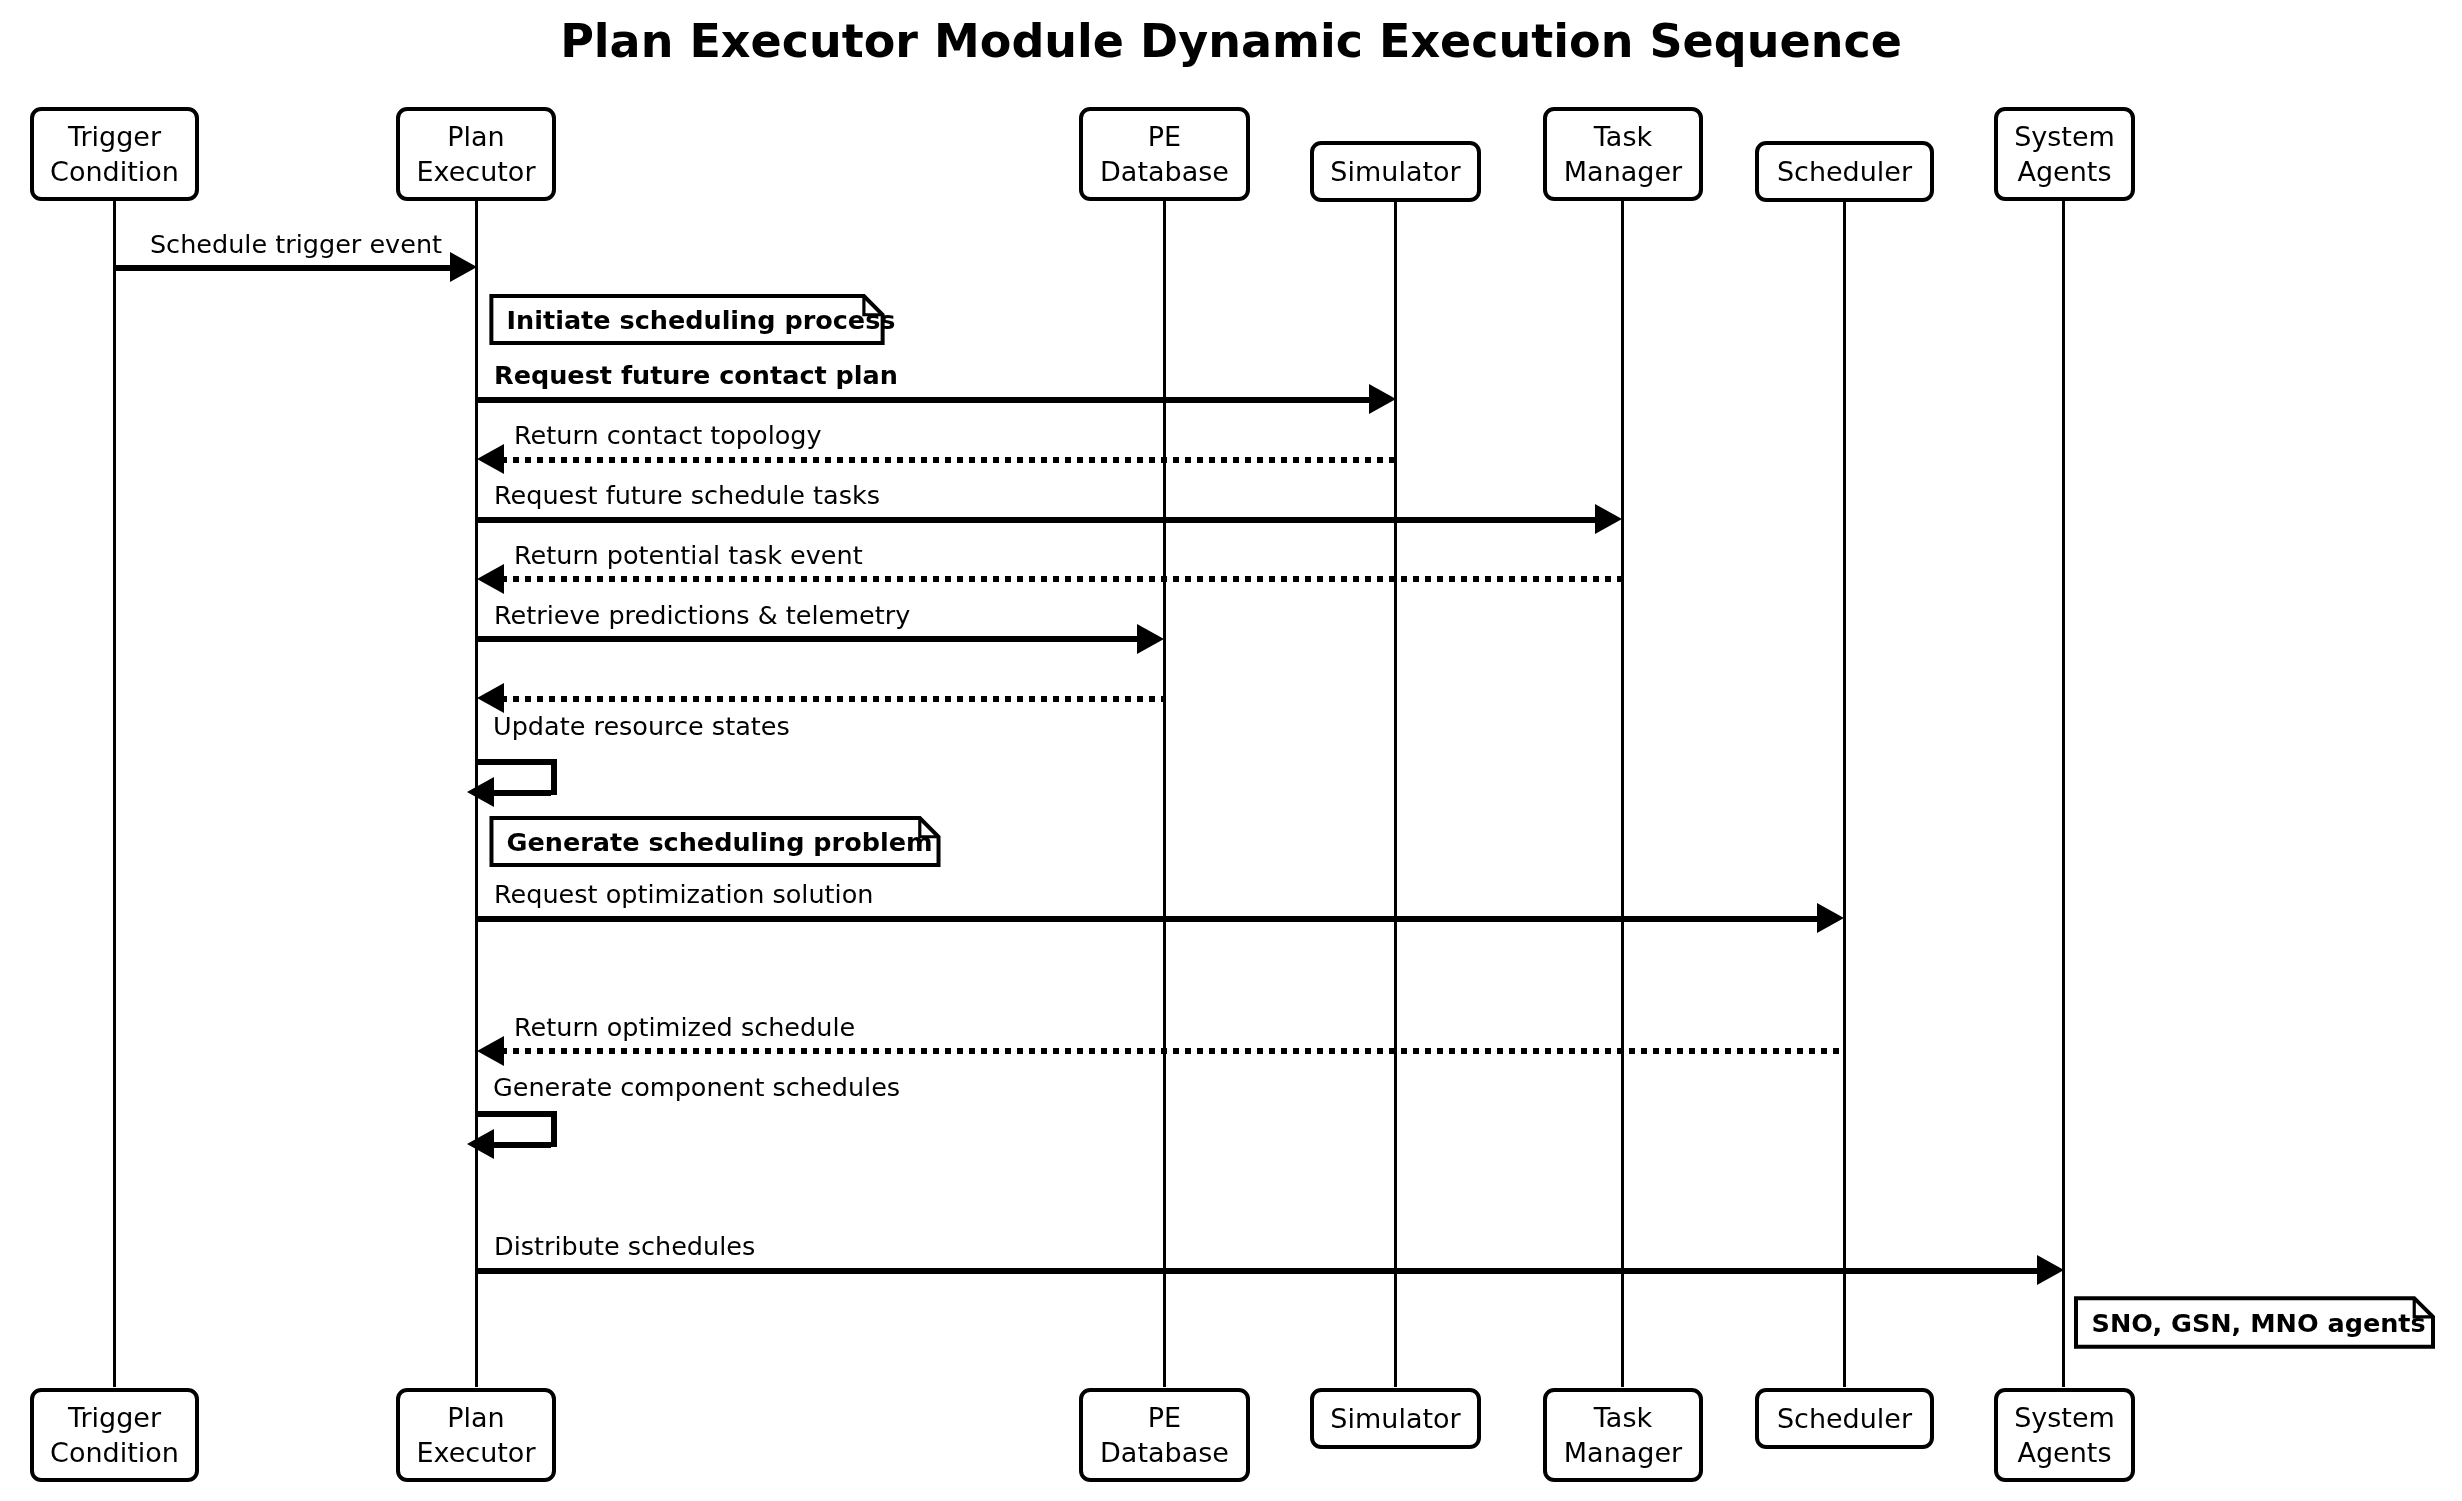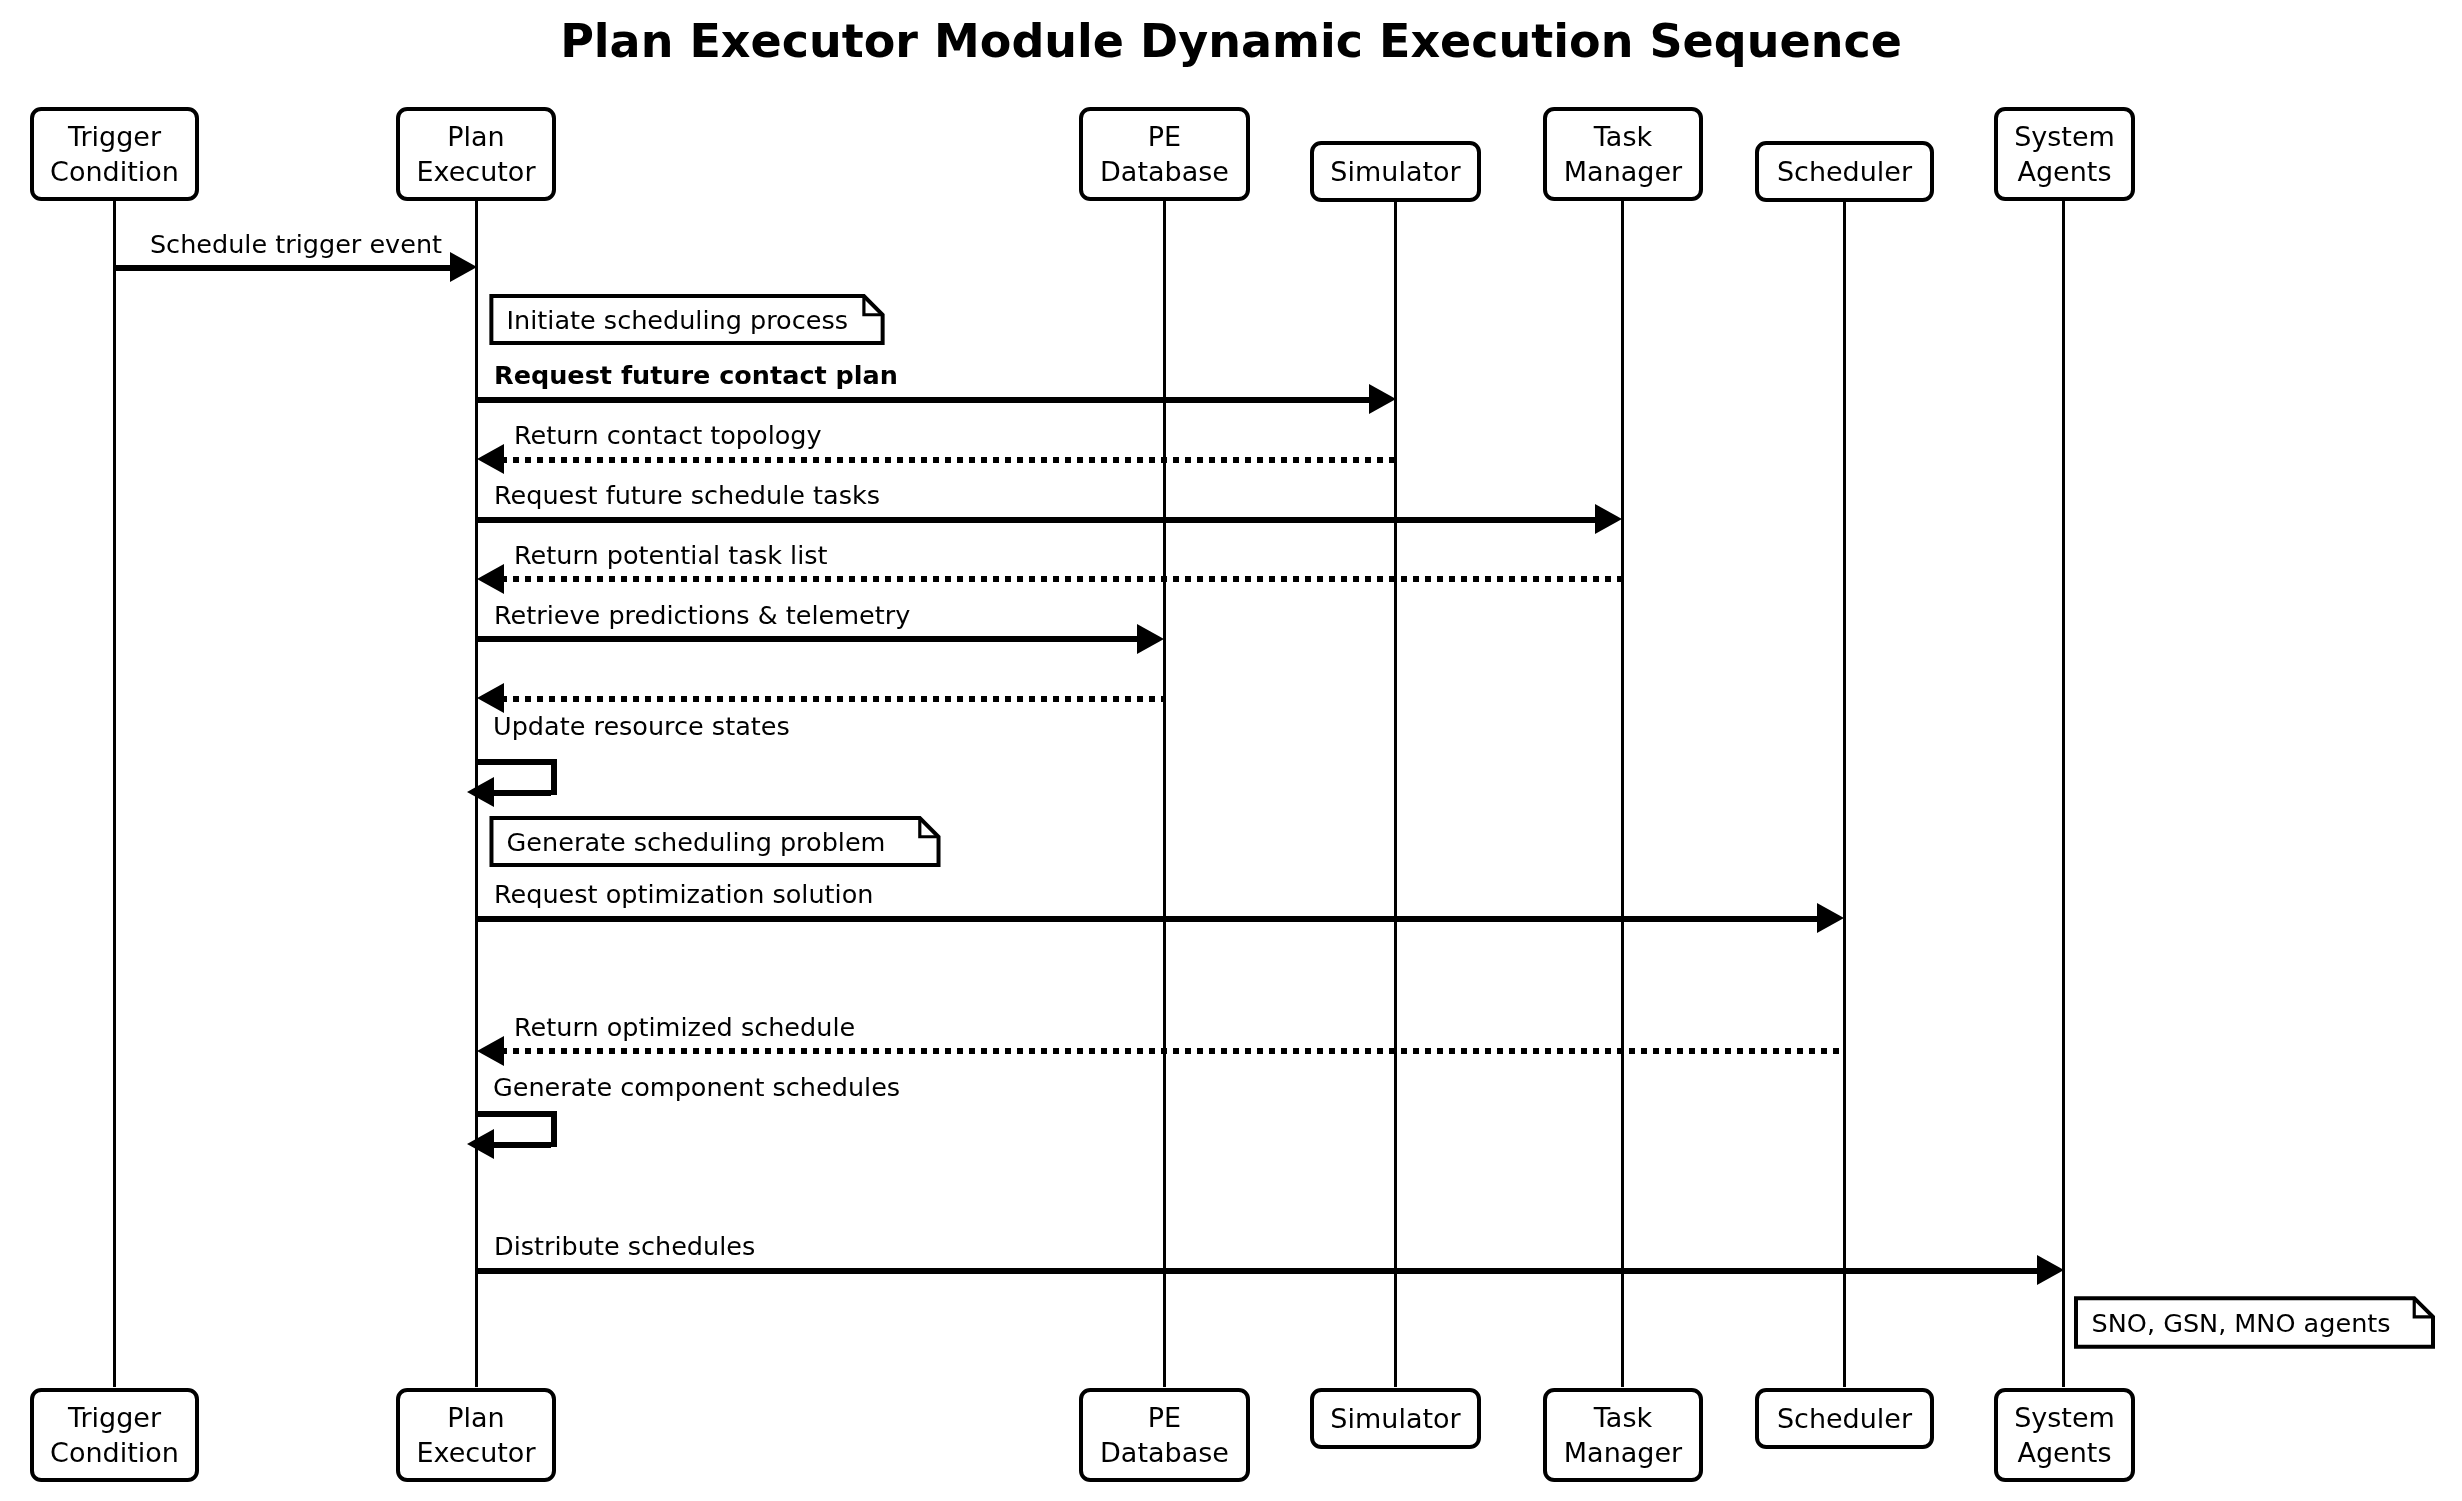--- a/index.html
+++ b/index.html
@@ -45,21 +45,21 @@
   }
   .mhead-l{
     position:absolute;width:0;height:0;z-index:1;
     border-top:15px solid transparent;border-bottom:15px solid transparent;
     border-right:27px solid #000;
   }
   .mlabel{
     position:absolute;font-size:25.5px;line-height:32px;white-space:nowrap;z-index:2;
   }
   .vbar{position:absolute;width:5.6px;background:#000;z-index:1;}
-  .note{position:absolute;z-index:4;}
+  .note{position:absolute;z-index:4;font-weight:bold;}
   .note svg{position:absolute;left:0;top:0;display:block;}
   .note .ntext{
     position:absolute;left:0;top:0;right:0;bottom:0;
     display:flex;align-items:center;
     padding-left:17.6px;box-sizing:border-box;
     font-size:25.5px;white-space:nowrap;
   }
 </style>
 </head>
 <body>
@@ -111,21 +111,21 @@
     <div class="mhead-r" style="left: 1369px; top: 384px;"></div>
     <div class="mlabel" style="top: 359px; left: 494px; font-weight: bold;">Request future contact plan</div>
     <div class="mline dashed" style="top: 457px; left: 501px; width: 895px;"></div>
     <div class="mhead-l" style="left: 477px; top: 444px;"></div>
     <div class="mlabel" style="top: 419px; left: 514px;">Return contact topology</div>
     <div class="mline" style="top: 517px; left: 477px; width: 1122px;"></div>
     <div class="mhead-r" style="left: 1595px; top: 504px;"></div>
     <div class="mlabel" style="top: 479px; left: 494px;">Request future schedule tasks</div>
     <div class="mline dashed" style="top: 576px; left: 501px; width: 1122px;"></div>
     <div class="mhead-l" style="left: 477px; top: 564px;"></div>
-    <div class="mlabel" style="top: 539px; left: 514px;">Return potential task list</div>
+    <div class="mlabel" style="top: 539px; left: 514px;">Return potential task event</div>
     <div class="mline" style="top: 636px; left: 477px; width: 663px;"></div>
     <div class="mhead-r" style="left: 1137px; top: 624px;"></div>
     <div class="mlabel" style="top: 599px; left: 494px;">Retrieve predictions &amp; telemetry</div>
     <div class="mline dashed" style="top: 696px; left: 501px; width: 663px;"></div>
     <div class="mhead-l" style="left: 477px; top: 683px;"></div>
     <div class="mlabel" style="left: 493px; top: 710px;">Update resource states</div>
     <div class="mline" style="left: 477px; top: 759px; width: 80px;"></div>
     <div class="vbar" style="left: 551px; top: 759px; height: 36px;"></div>
     <div class="mline" style="left: 494px; top: 790px; width: 57px;"></div>
     <div class="mhead-l" style="left: 467px; top: 777px;"></div>

